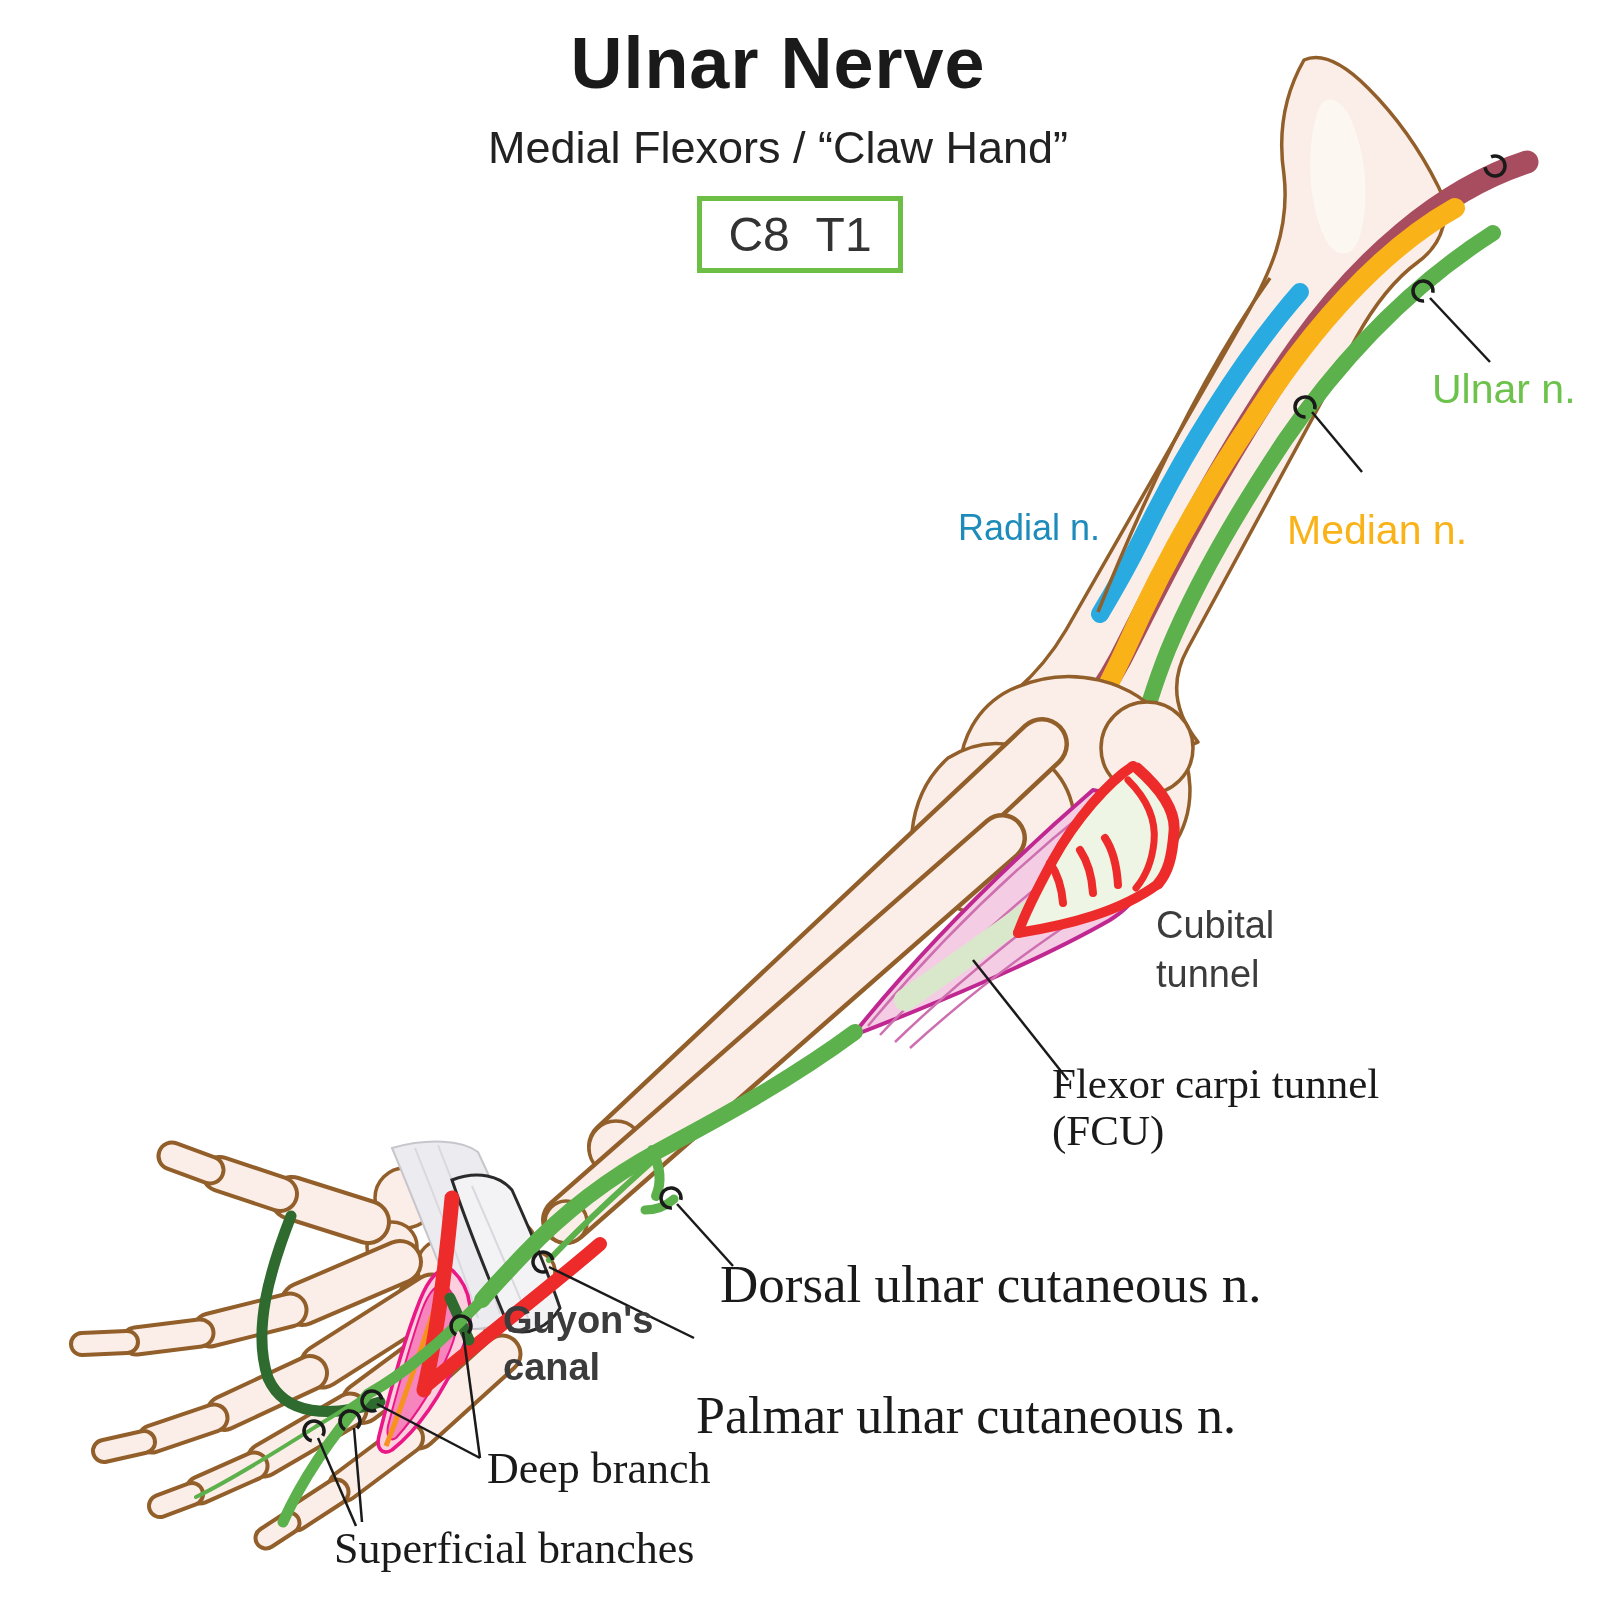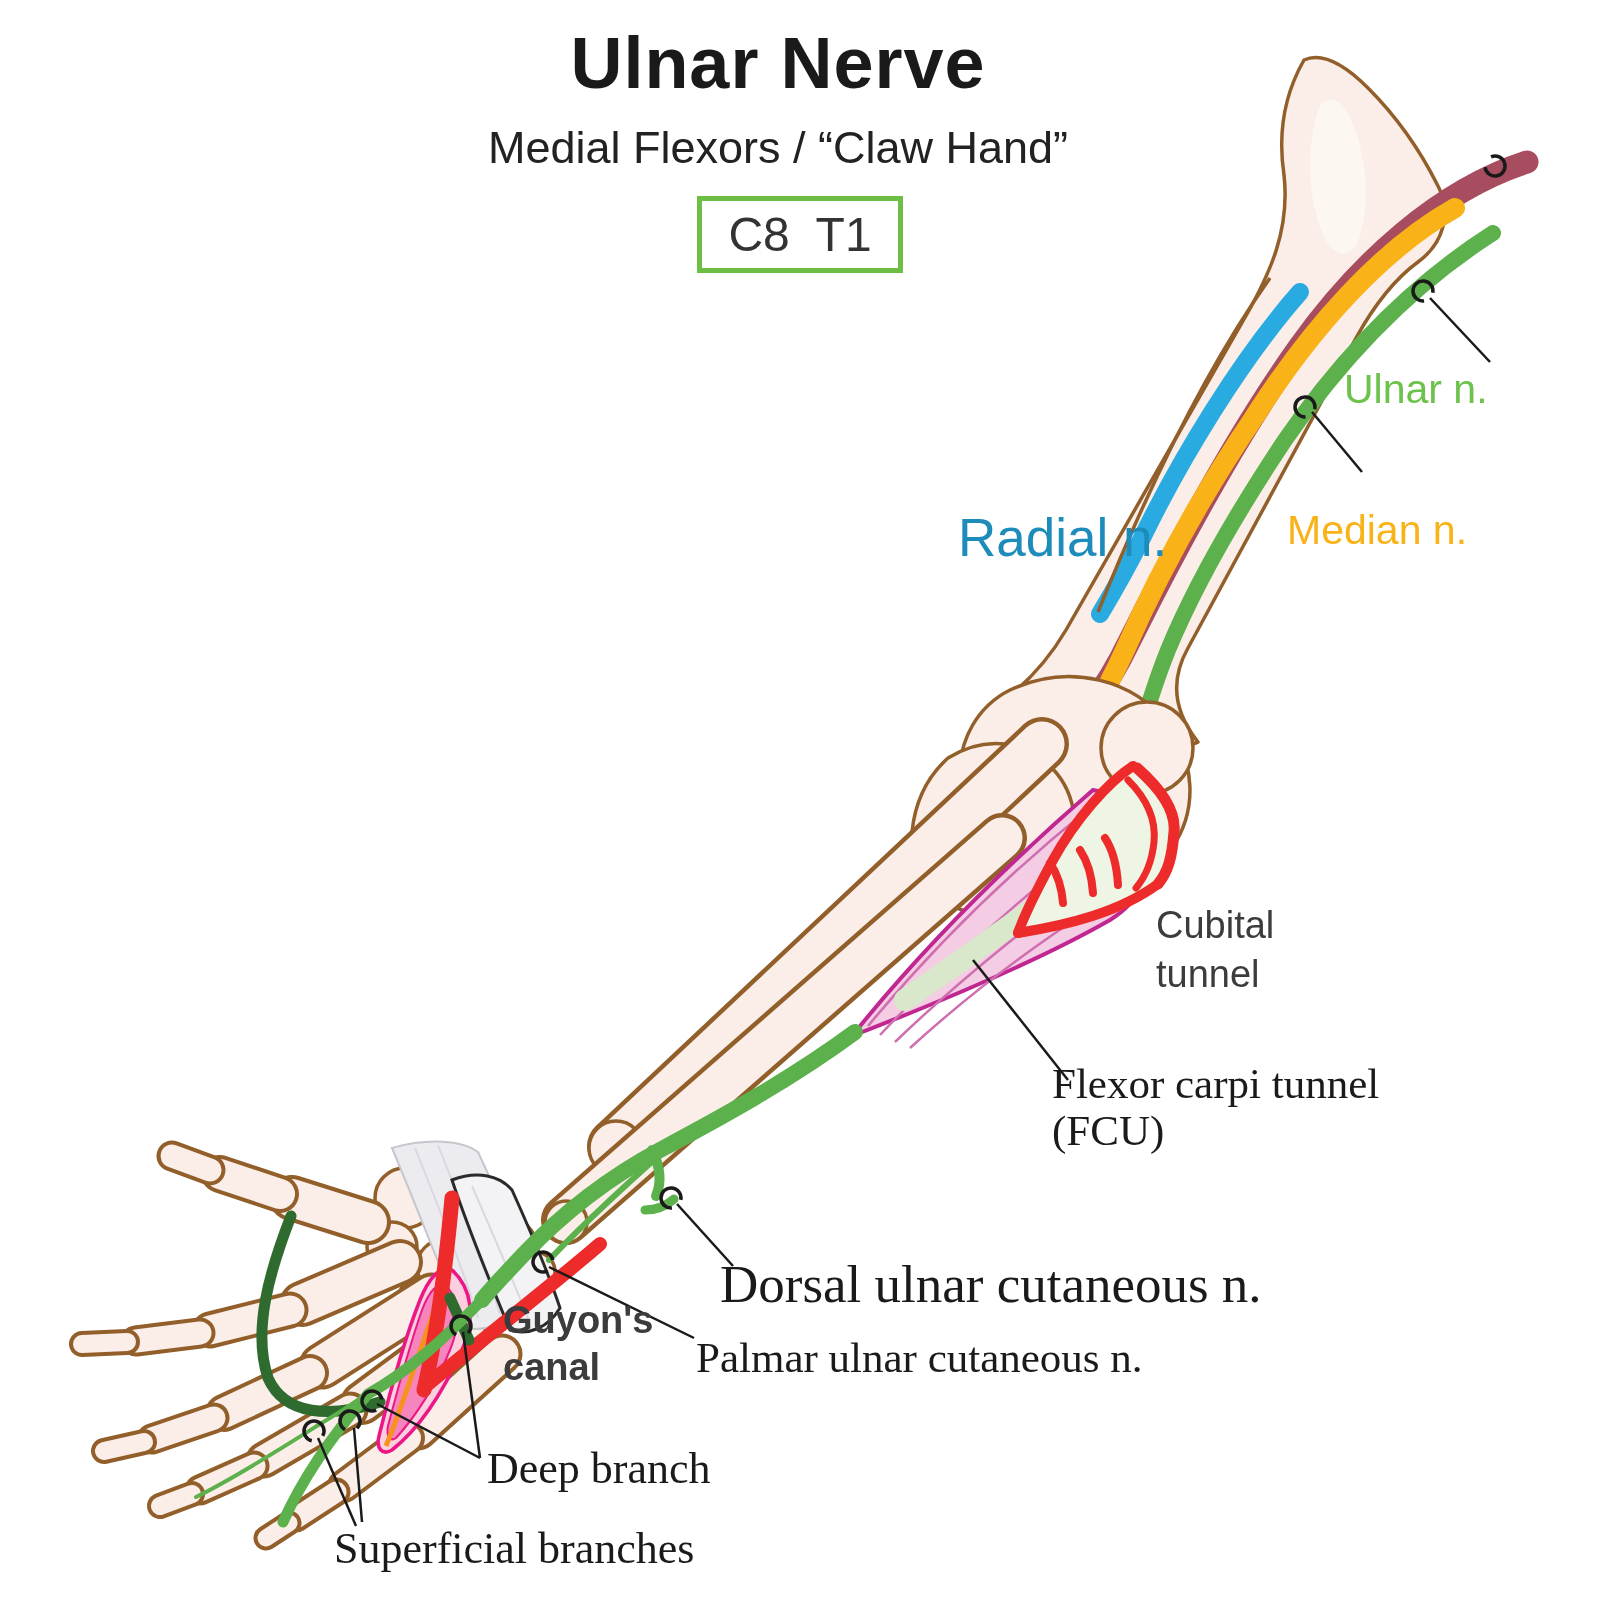--- a/index.html
+++ b/index.html
@@ -21,28 +21,28 @@
   .lbl-sans{font-family:"Liberation Sans",sans-serif;}
   .lbl-serif{font-family:"Liberation Serif",serif;}
 
   .header{position:absolute;left:778px;top:22px;transform:translateX(-50%);
           text-align:center;width:1100px;}
   .title{font-size:72px;font-weight:bold;color:var(--ink);letter-spacing:1px;}
   .subtitle{font-size:45px;color:#222;margin-top:18px;}
   .roots-box{display:inline-block;margin-top:22px;border:5px solid var(--c8Border);
              padding:6px 26px;font-size:48px;color:#333;white-space:pre;background:#fff;margin-left:44px;}
 
-  .lbl-radial{left:958px;top:506px;font-size:53px;color:var(--blueText);}
+  .lbl-radial{left:958px;top:506px;font-size:36px;color:var(--blueText);}
   .lbl-median{left:1287px;top:490px;font-size:41px;color:var(--yellow);margin-top:15px;}
-  .lbl-ulnar{left:1344px;top:364px;font-size:41px;color:var(--greenLabel);}
+  .lbl-ulnar{left:1432px;top:364px;font-size:41px;color:var(--greenLabel);}
   .lbl-cubital{left:1156px;top:901px;font-size:38px;color:var(--labelGray);line-height:1.28;}
   .lbl-guyons{left:503px;top:1297px;font-size:38px;color:var(--labelGray);line-height:1.24;font-weight:bold;}
   .lbl-fcu{left:1052px;top:1060px;font-size:43px;color:var(--ink);line-height:1.1;}
   .lbl-dorsal{left:720px;top:1252px;font-size:53px;color:var(--ink);}
-  .lbl-palmar{left:696px;top:1332px;font-size:43px;color:var(--ink);}
+  .lbl-palmar{left:696px;top:1384px;font-size:52px;color:var(--ink);}
   .lbl-deep{left:487px;top:1442px;font-size:44px;color:var(--ink);}
   .lbl-superficial{left:334px;top:1522px;font-size:44px;color:var(--ink);}
 </style>
 </head>
 <body>
 
 <div class="stage">
 
   <svg width="1600" height="1600" viewBox="0 0 1600 1600">
 

